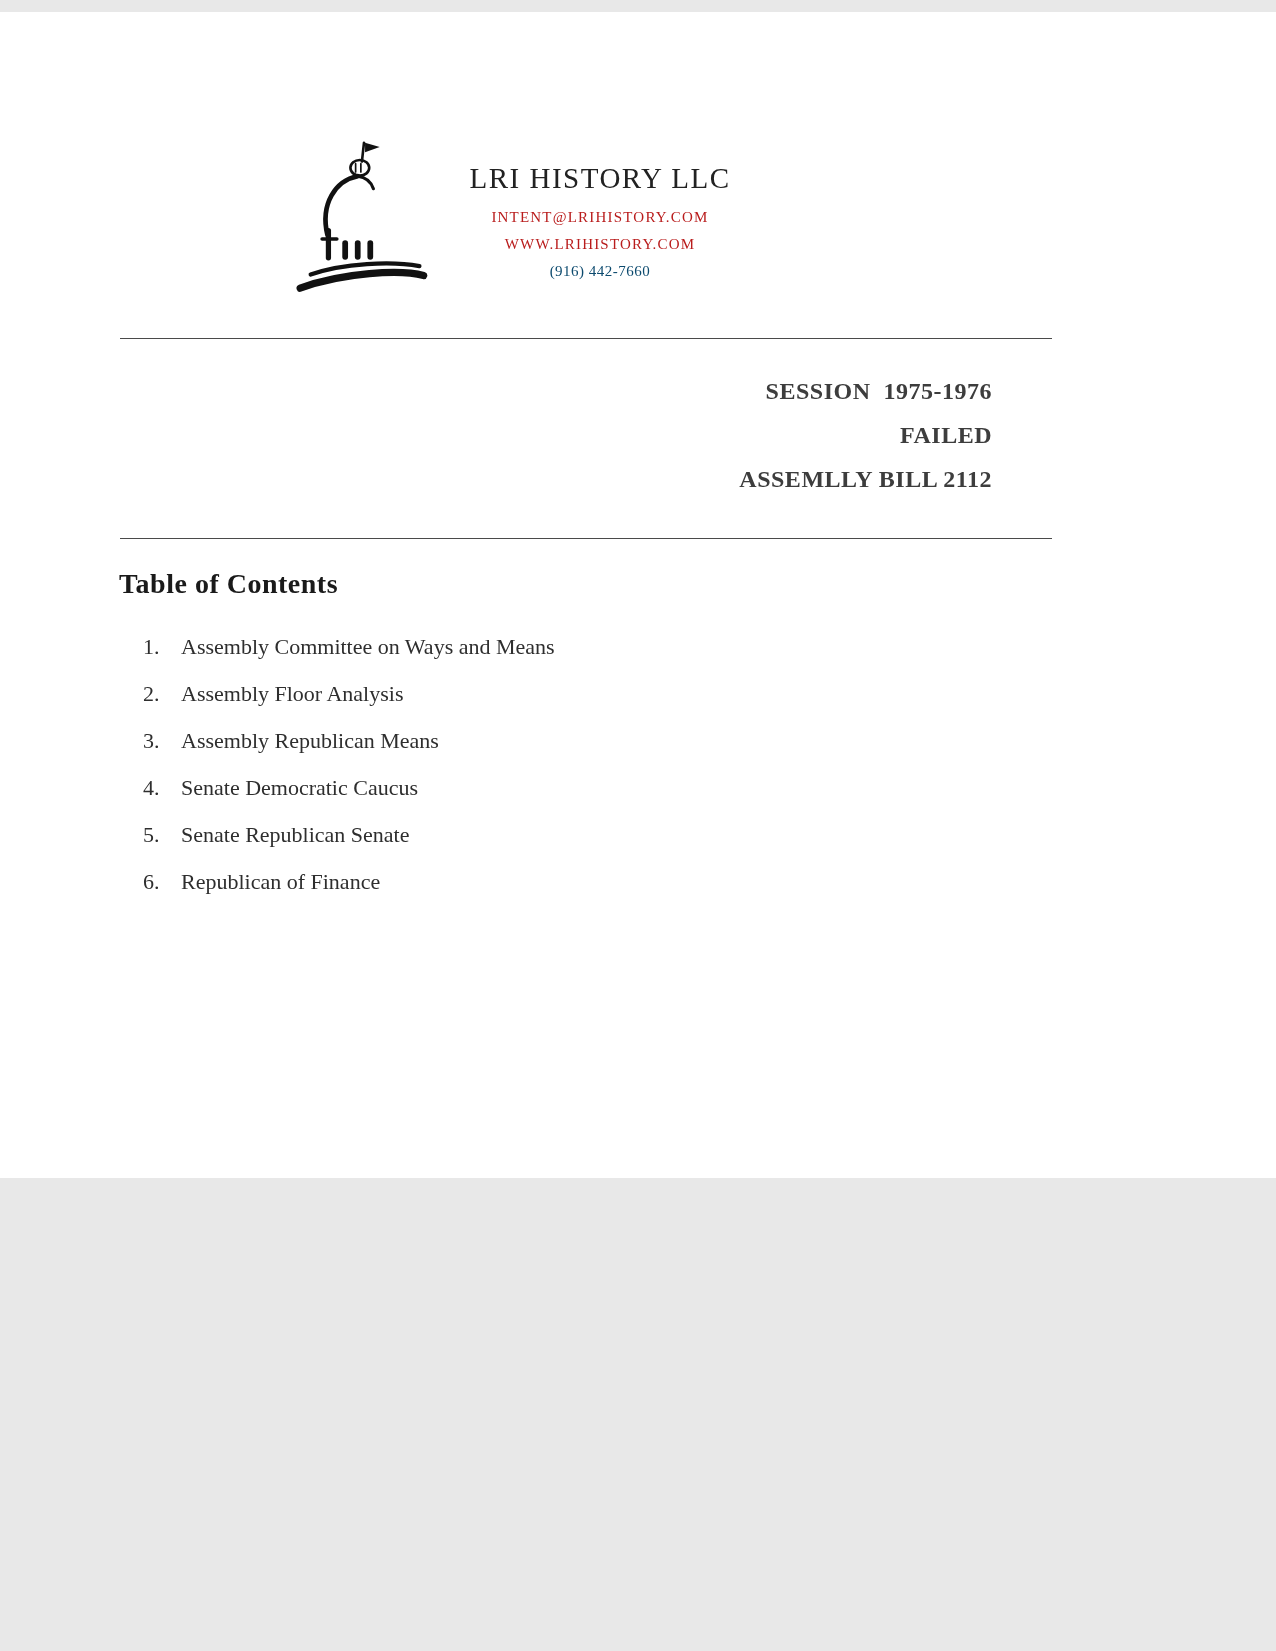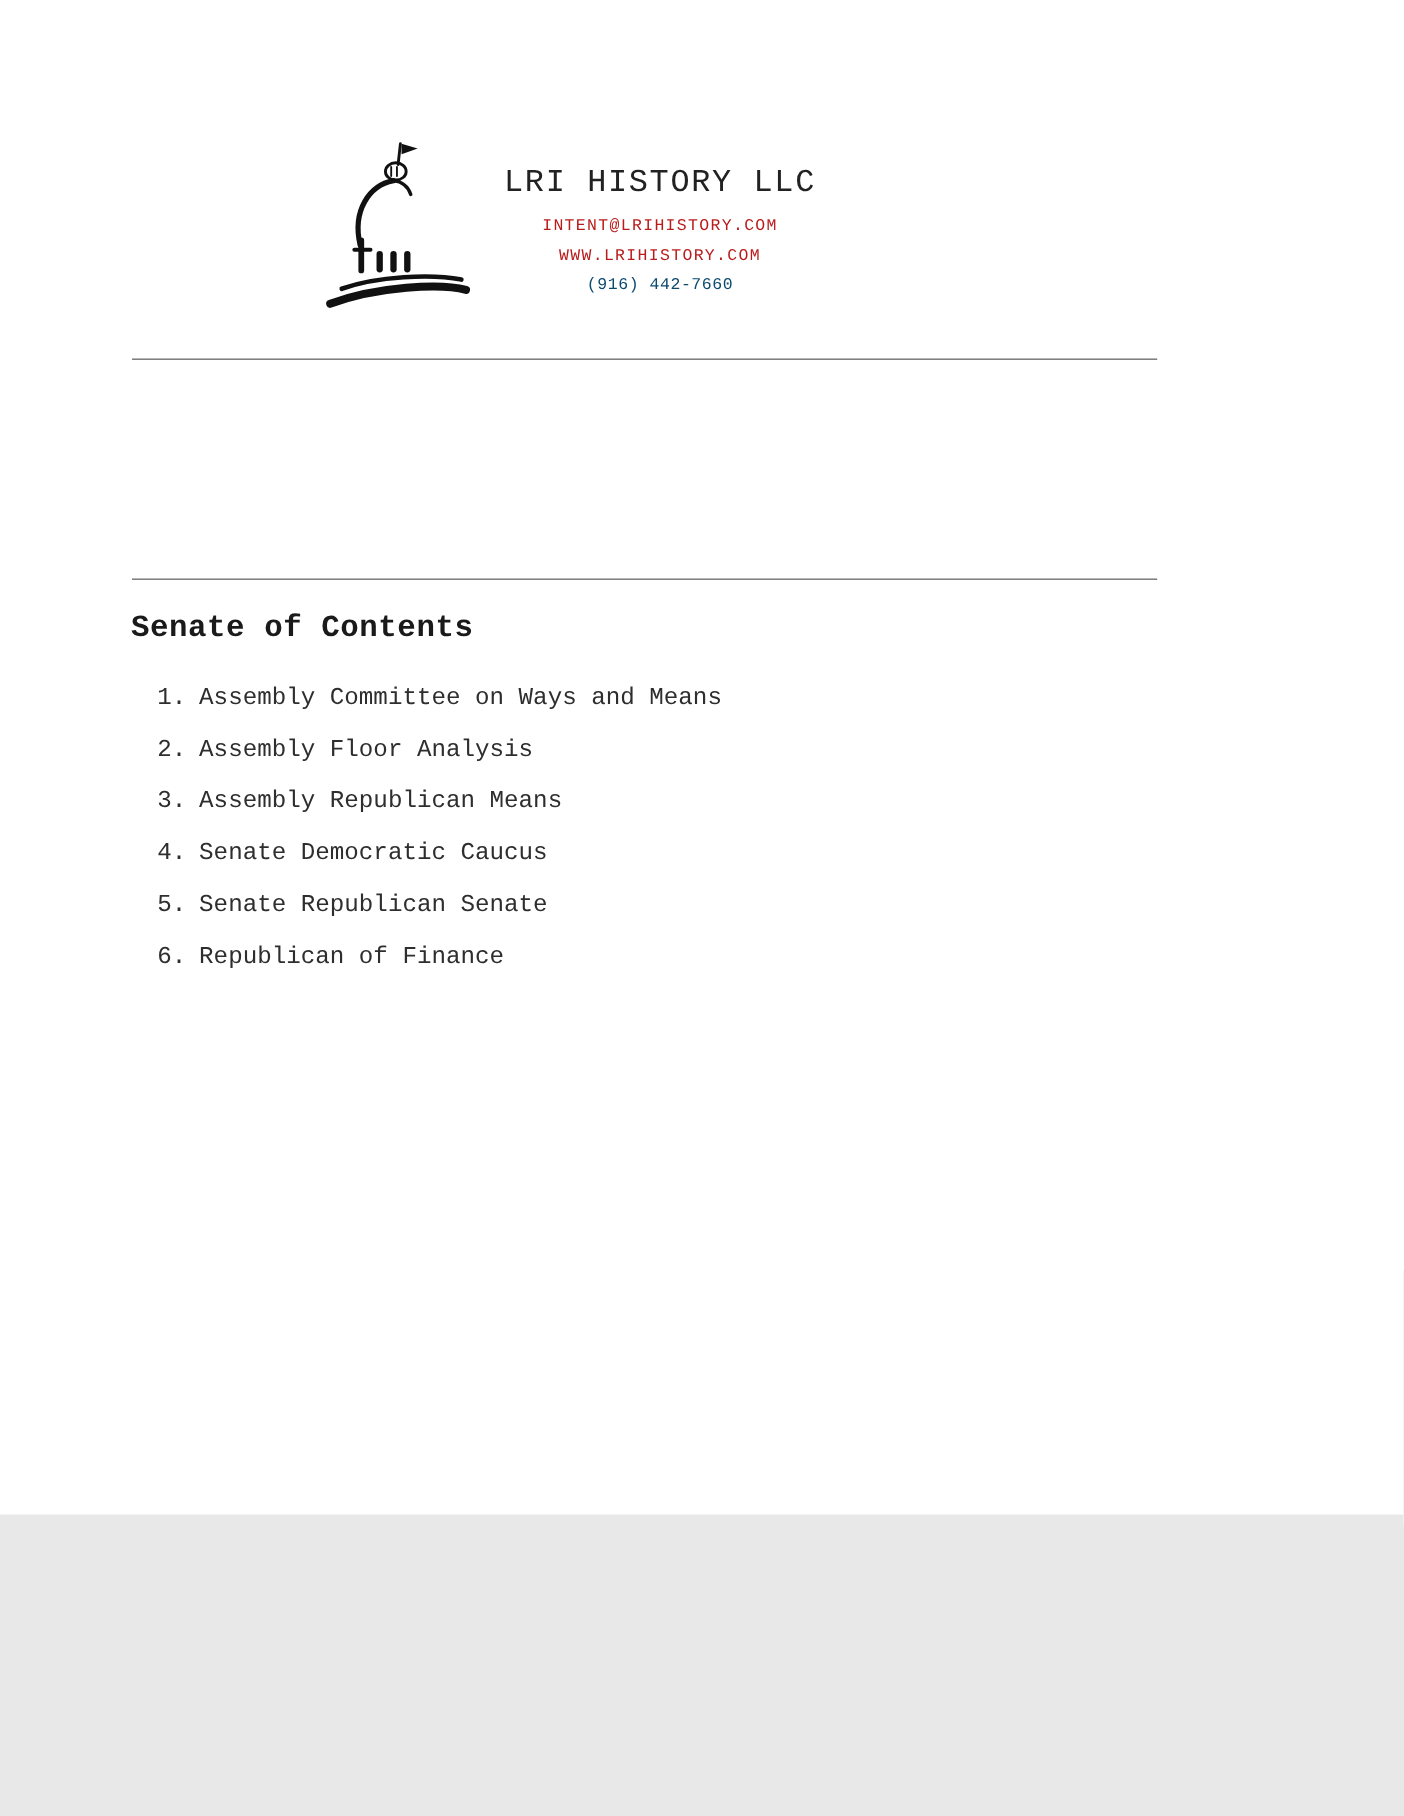--- a/index.html
+++ b/index.html
@@ -1,23 +1,23 @@
 <!DOCTYPE html>
 <html><head>
 <meta charset="utf-8">
 <style>
   * { margin: 0; padding: 0; box-sizing: border-box; }
   html, body { background: #e8e8e8; }
   .page {
     position: relative;
     width: 1276px;
-    height: 1377px;
-    margin: 0 auto;
+    height: 1166px;
+    margin: 12px auto;
     background: #ffffff;
-    font-family: Liberation Mono, monospace;
+    font-family: Liberation Serif, serif;
     color: #2a2a2a;
     overflow: hidden;
   }
 
   
   .logo {
     position: absolute;
     left: 296px;
     top: 126px;
     width: 136px;
@@ -143,22 +143,27 @@
   <div class="header-text">
     <div class="company-name">LRI HISTORY LLC</div>
     <div class="contact-line">INTENT@LRIHISTORY.COM</div>
     <div class="contact-line">WWW.LRIHISTORY.COM</div>
     <div class="phone-line">(916) 442-7660</div>
   </div>
 
   <div class="rule rule-top"></div>
   <div class="rule rule-bottom"></div>
 
+  <div class="session-block">
+    <div class="session-line">SESSION  1975-1976</div>
+    <div class="session-line">FAILED</div>
+    <div class="session-line">ASSEMLLY BILL 2112</div>
+  </div>
 
-  <div class="toc-title">Senate of Contents</div>
+  <div class="toc-title">Table of Contents</div>
 
   <ul class="toc-list">
     <li class="toc-item">
       <span class="toc-num">1.</span>
       <span class="toc-label">Assembly Committee on Ways and Means</span>
     </li>
     <li class="toc-item">
       <span class="toc-num">2.</span>
       <span class="toc-label">Assembly Floor Analysis</span>
     </li>

